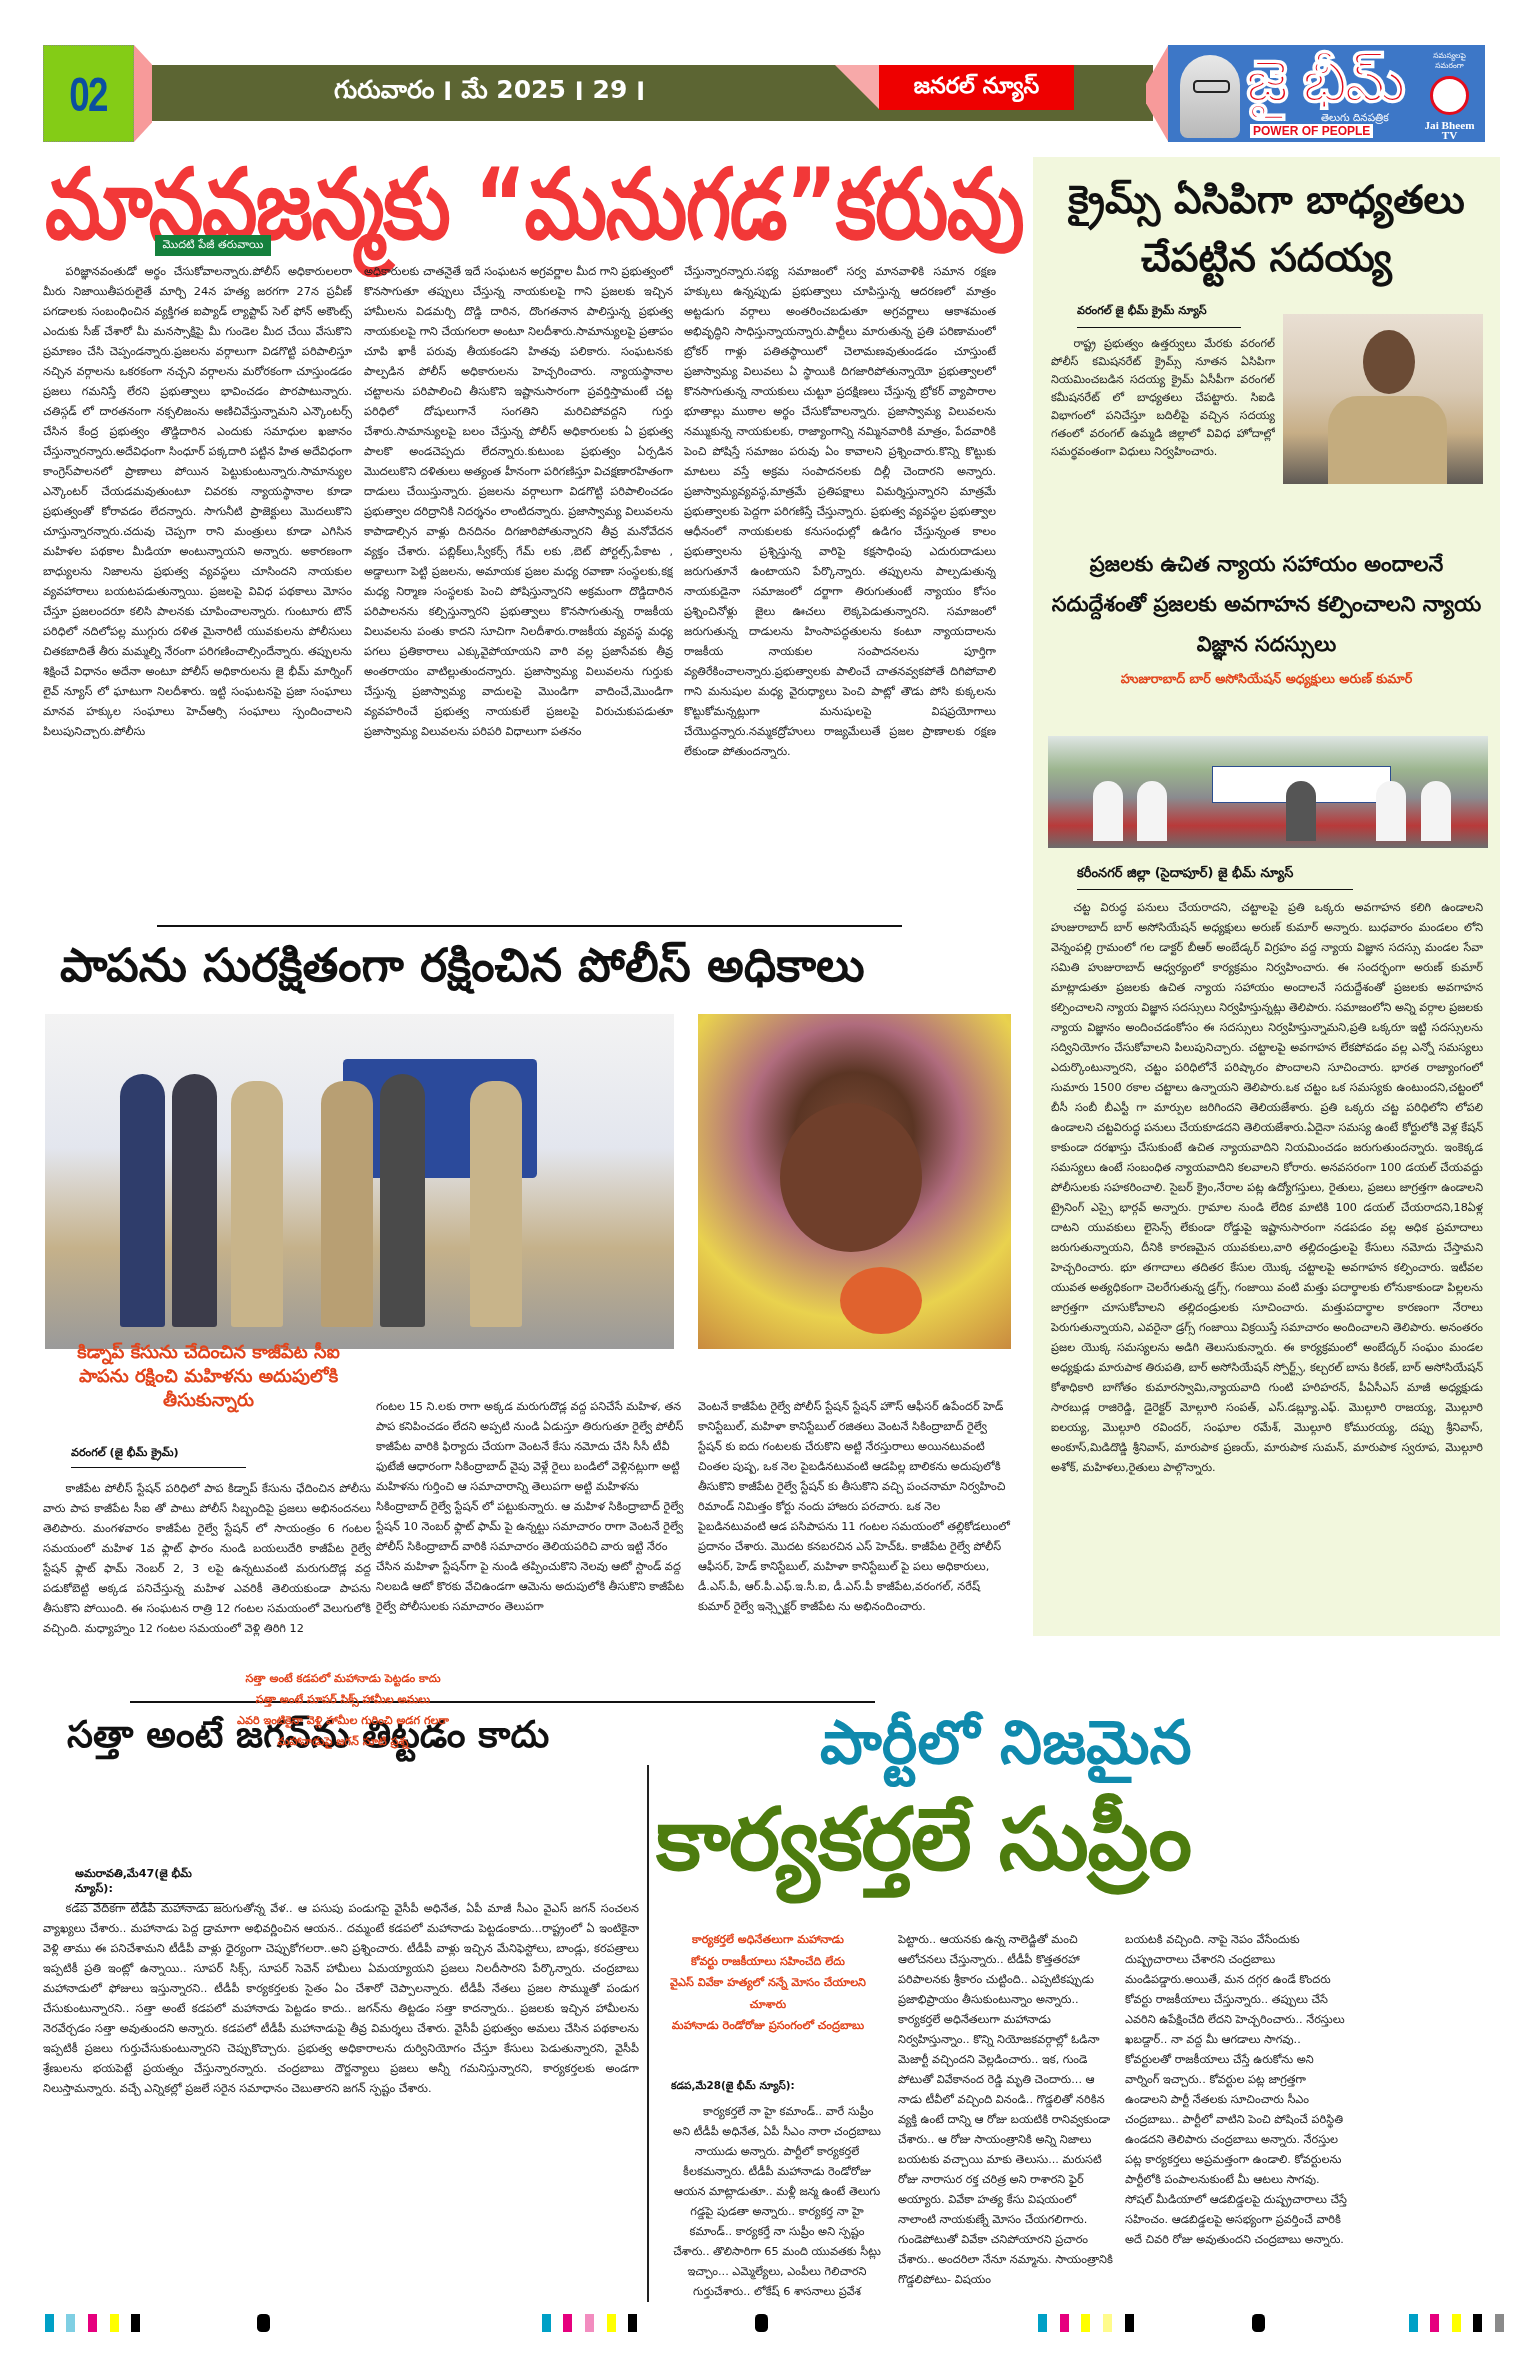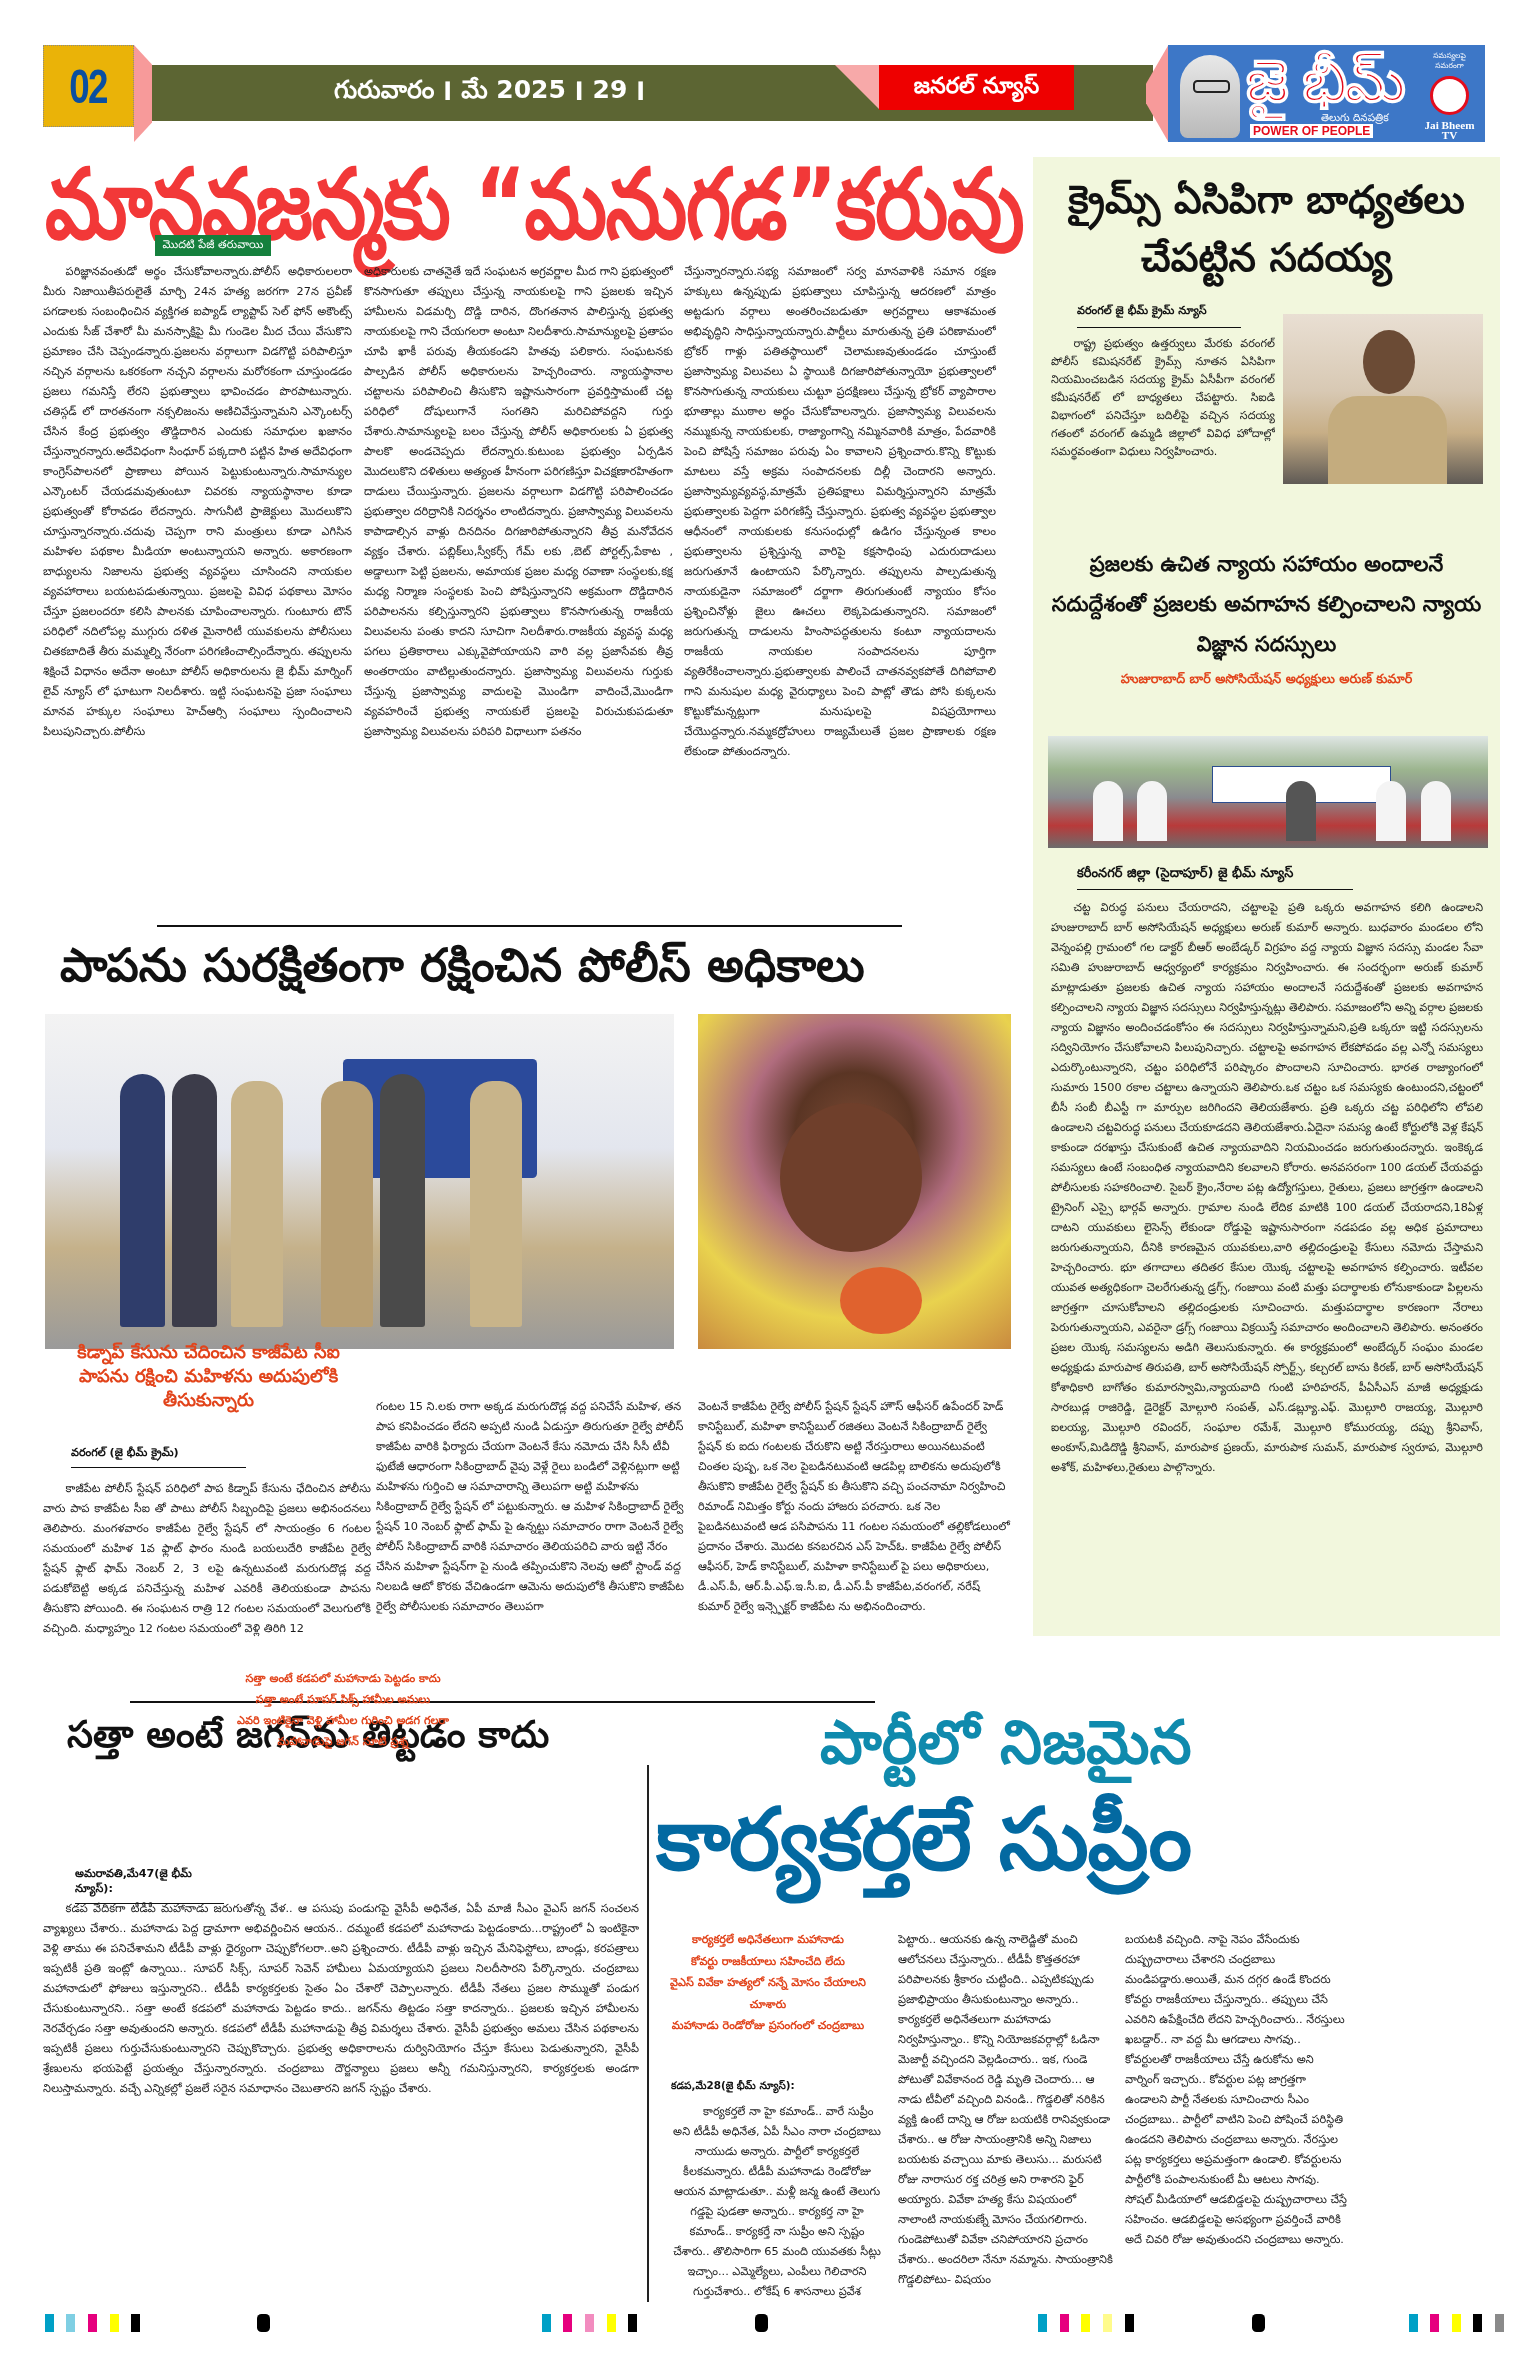--- a/index.html
+++ b/index.html
@@ -2,21 +2,21 @@
 <html style="font-size:12px"><head>
 <meta charset="utf-8">
 <style>
   * { box-sizing: border-box; margin: 0; padding: 0; }
   html, body { width: 1541px; height: 2377px; background: #ffffff; overflow: hidden; }
   body { position: relative; font-family: "DejaVu Sans", sans-serif; color: #111; }
 
   .abs { position: absolute; }
 
   
-  .page-no { left: 43px; top: 45px; width: 91px; height: 82px; background: #eab308; border: 0.7px dotted #888; display: flex; align-items: center; justify-content: center; }
+  .page-no { left: 43px; top: 45px; width: 91px; height: 97px; background: #84cc16; border: 0.7px dotted #888; display: flex; align-items: center; justify-content: center; }
   .page-no span { font-family: "Liberation Sans", sans-serif; font-weight: bold; font-size: 49px; color: #0b4fa0; letter-spacing: -2.2px; transform: scaleX(0.75); }
   .page-no-fold { left: 134px; top: 45px; width: 18px; height: 97px; background: #f79a9a; clip-path: polygon(0 0, 100% 20%, 100% 80%, 0 100%); }
   .date-bar { left: 152px; top: 65px; width: 1001px; height: 56px; background: #5c6533; }
   .date-text { left: 334px; top: 75px; color: #fff; font-size: 25px; font-weight: bold; }
   .section-fold { left: 835px; top: 65px; width: 45px; height: 45px; background: #f7a9a9; clip-path: polygon(0 0, 100% 0, 100% 100%); }
   .section-tag { left: 879px; top: 65px; width: 195px; height: 45px; background: #ee0000; color: #fff; font-size: 22.4px; font-weight: bold; display: flex; align-items: center; justify-content: center; }
   .logo-fold { left: 1146px; top: 45px; width: 22.4px; height: 97px; background: #f79a9a; clip-path: polygon(100% 0, 0 40%, 0 60%, 100% 100%); }
   .logo { left: 1168px; top: 45px; width: 317px; height: 97px; background: #3d77c7; }
   .logo-portrait { position: absolute; left: 12px; top: 10.4px; width: 60px; height: 83px; border-radius: 30px 30px 7.5px 7.5px; background: linear-gradient(#e8e8e8, #b9b9b9); }
   .logo-portrait::before { content: ""; position: absolute; left: 13.4px; top: 25px; width: 33px; height: 9px; border: 2.2px solid #222; border-radius: 4.5px; }
@@ -63,21 +63,21 @@
   .kidnap-sub { left: 52px; top: 1340px; width: 313px; text-align: center; color: #e2441b; font-size: 18px; font-weight: bold; line-height: 24px; }
   .kidnap-byline { left: 71px; top: 1446px; font-size: 11.2px; font-weight: bold; padding-bottom: 6px; border-bottom: 1.5px solid #111; width: 86px; }
 
   
   .story3-title { left: 67px; top: 1713px; font-size: 37px; font-weight: bold; color: #111; white-space: nowrap; }
   .story3-subs { left: 142px; top: 1668px; width: 402px; text-align: center; color: #e2441b; font-size: 11.2px; font-weight: bold; line-height: 21px; }
   .story3-byline { left: 75px; top: 1867px; font-size: 11.2px; font-weight: bold; padding-bottom: 6px; border-bottom: 1.5px solid #111; width: 149px; }
 
   
   .story4-line1 { left: 820px; top: 1707px; font-size: 60px; font-weight: bold; color: #0f8aad; white-space: nowrap; }
-  .story4-line2 { left: 656px; top: 1789px; font-size: 86px; font-weight: bold; color: #0369a1; white-space: nowrap; letter-spacing: -1.5px; }
+  .story4-line2 { left: 656px; top: 1789px; font-size: 86px; font-weight: bold; color: #4d7c0f; white-space: nowrap; letter-spacing: -1.5px; }
   .story4-subs { left: 656px; top: 1929px; width: 224px; text-align: center; color: #e2441b; font-size: 11.2px; font-weight: bold; line-height: 21.6px; }
   .story4-byline { left: 671px; top: 2079px; font-size: 10.4px; font-weight: bold; }
 
   .vline { position: absolute; width: 1.5px; background: #222; }
 
   
   .regmarks { left: 0; top: 2314px; width: 1541px; height: 22.4px; }
   .cbar { position: absolute; top: 0; width: 9px; height: 18px; }
   .reg-oval { position: absolute; top: 0; width: 13.4px; height: 18px; background: #000; border-radius: 4.5px; }
 </style>

